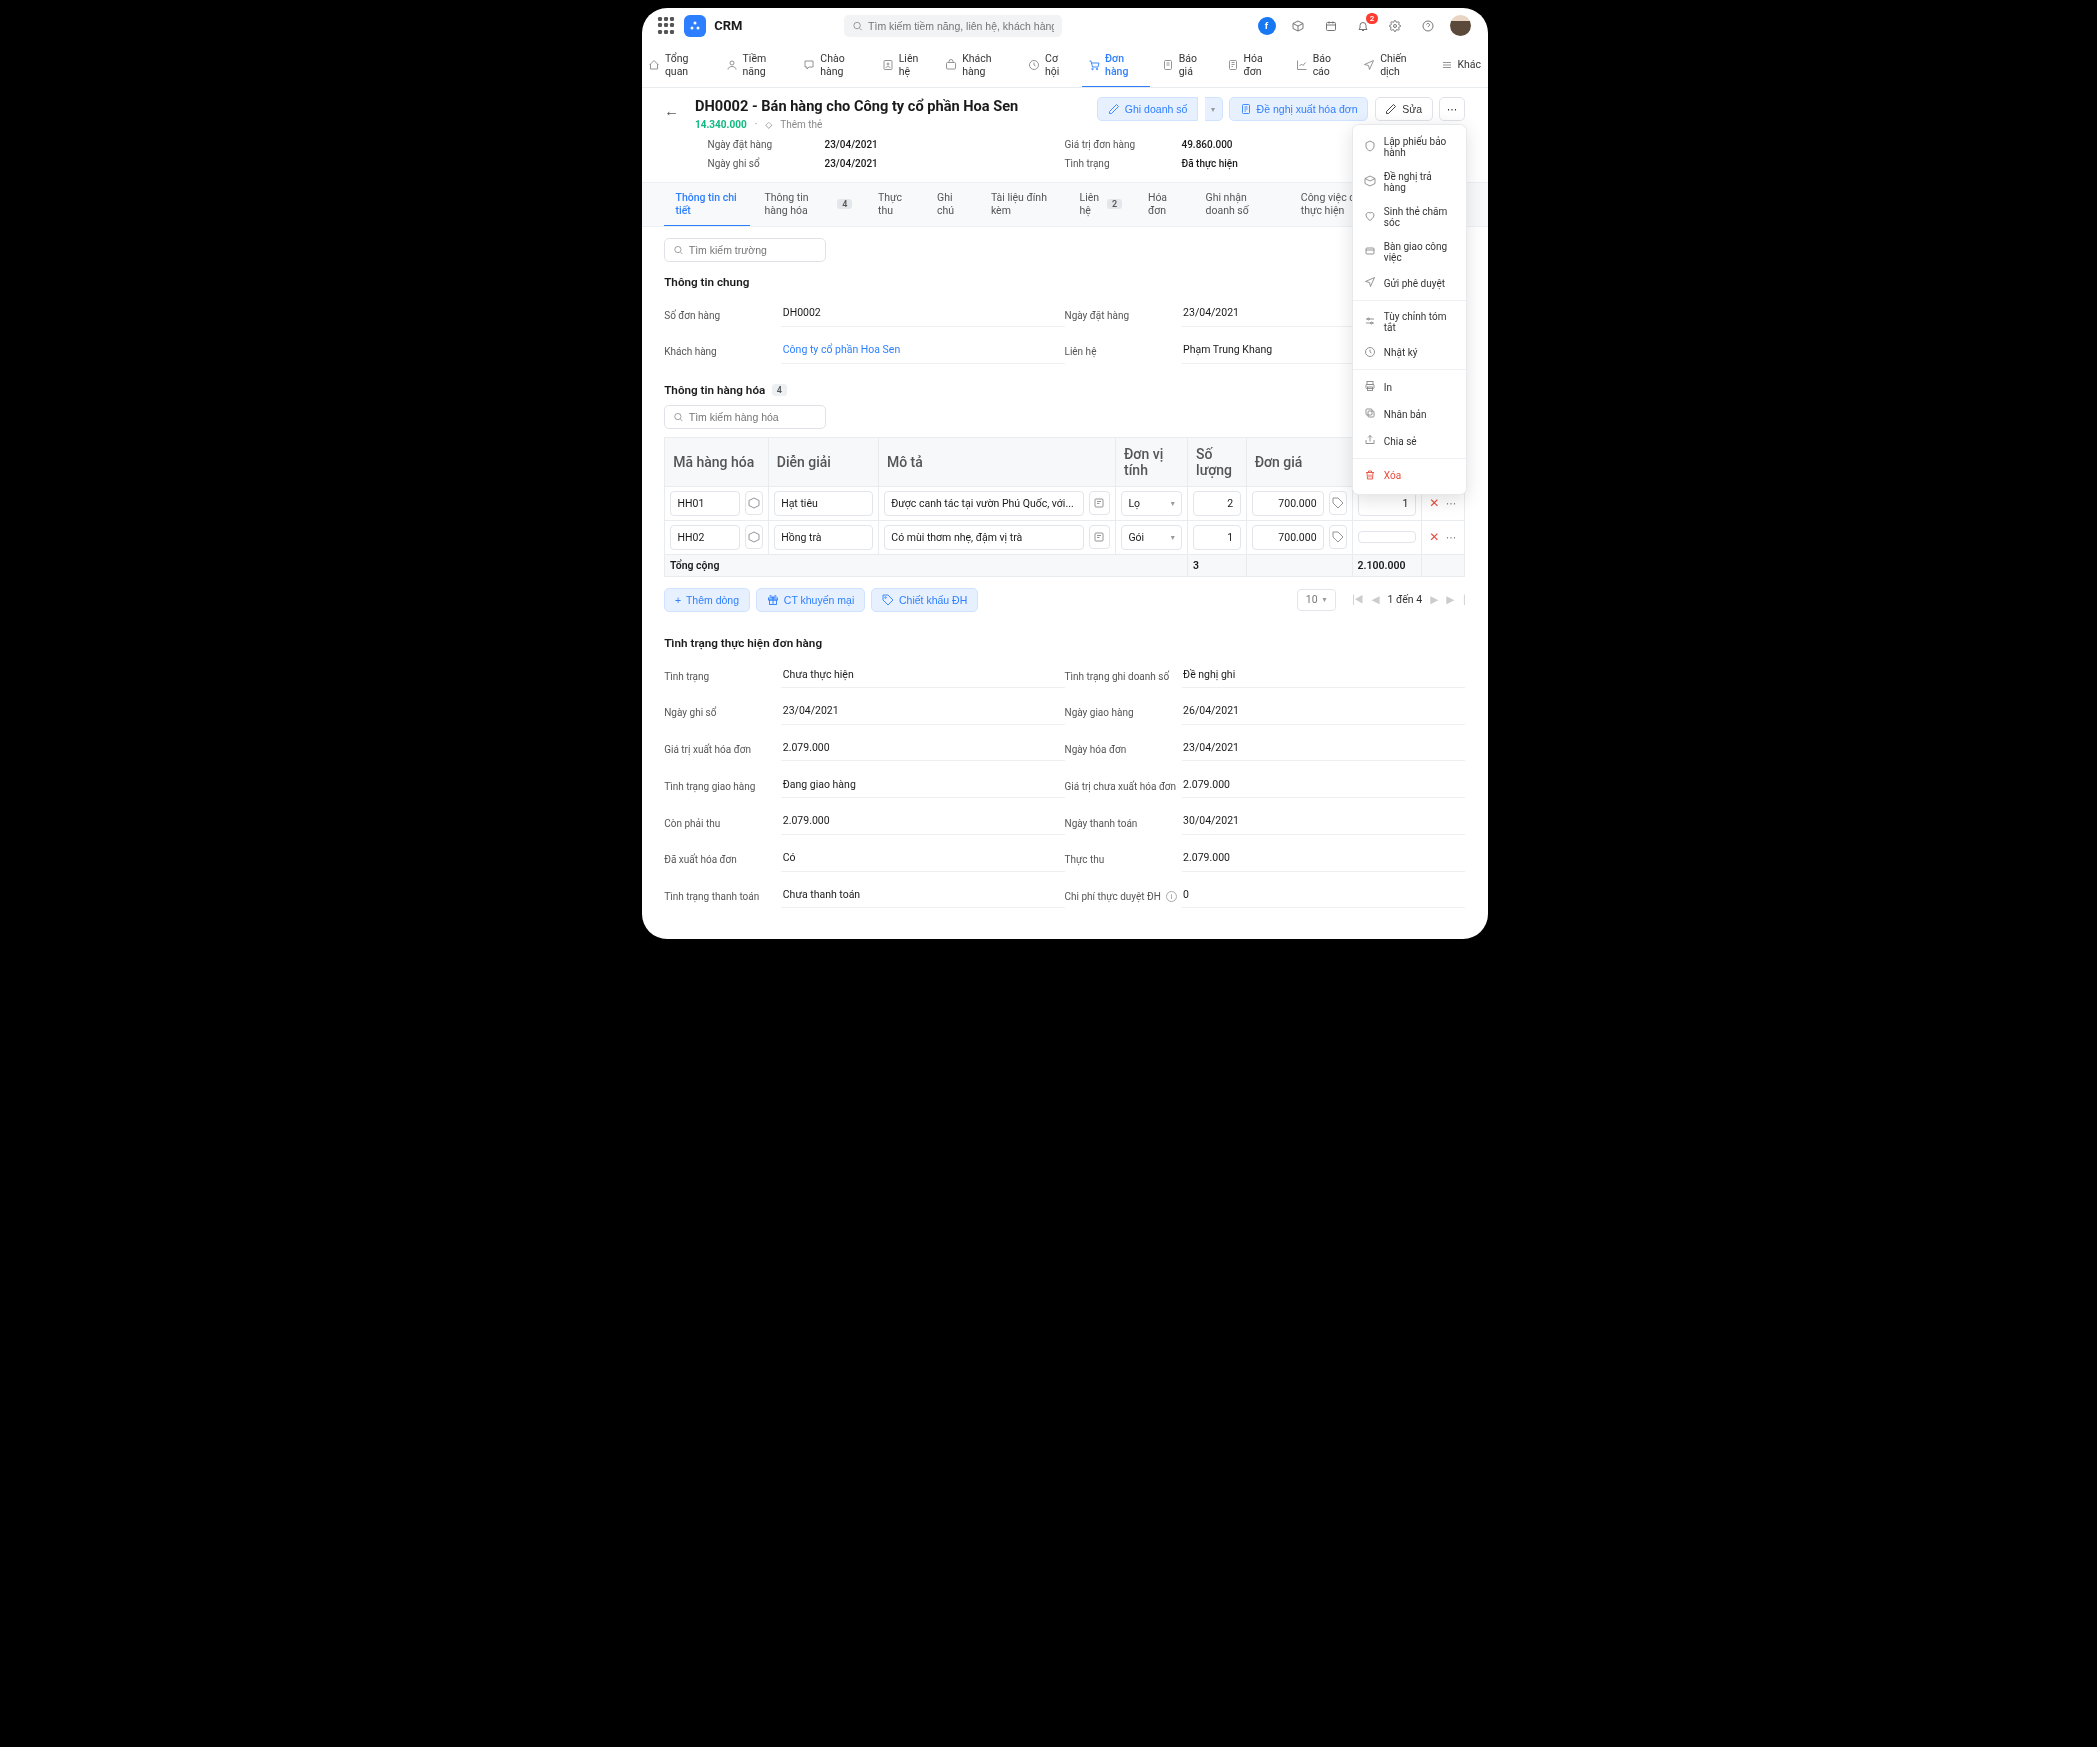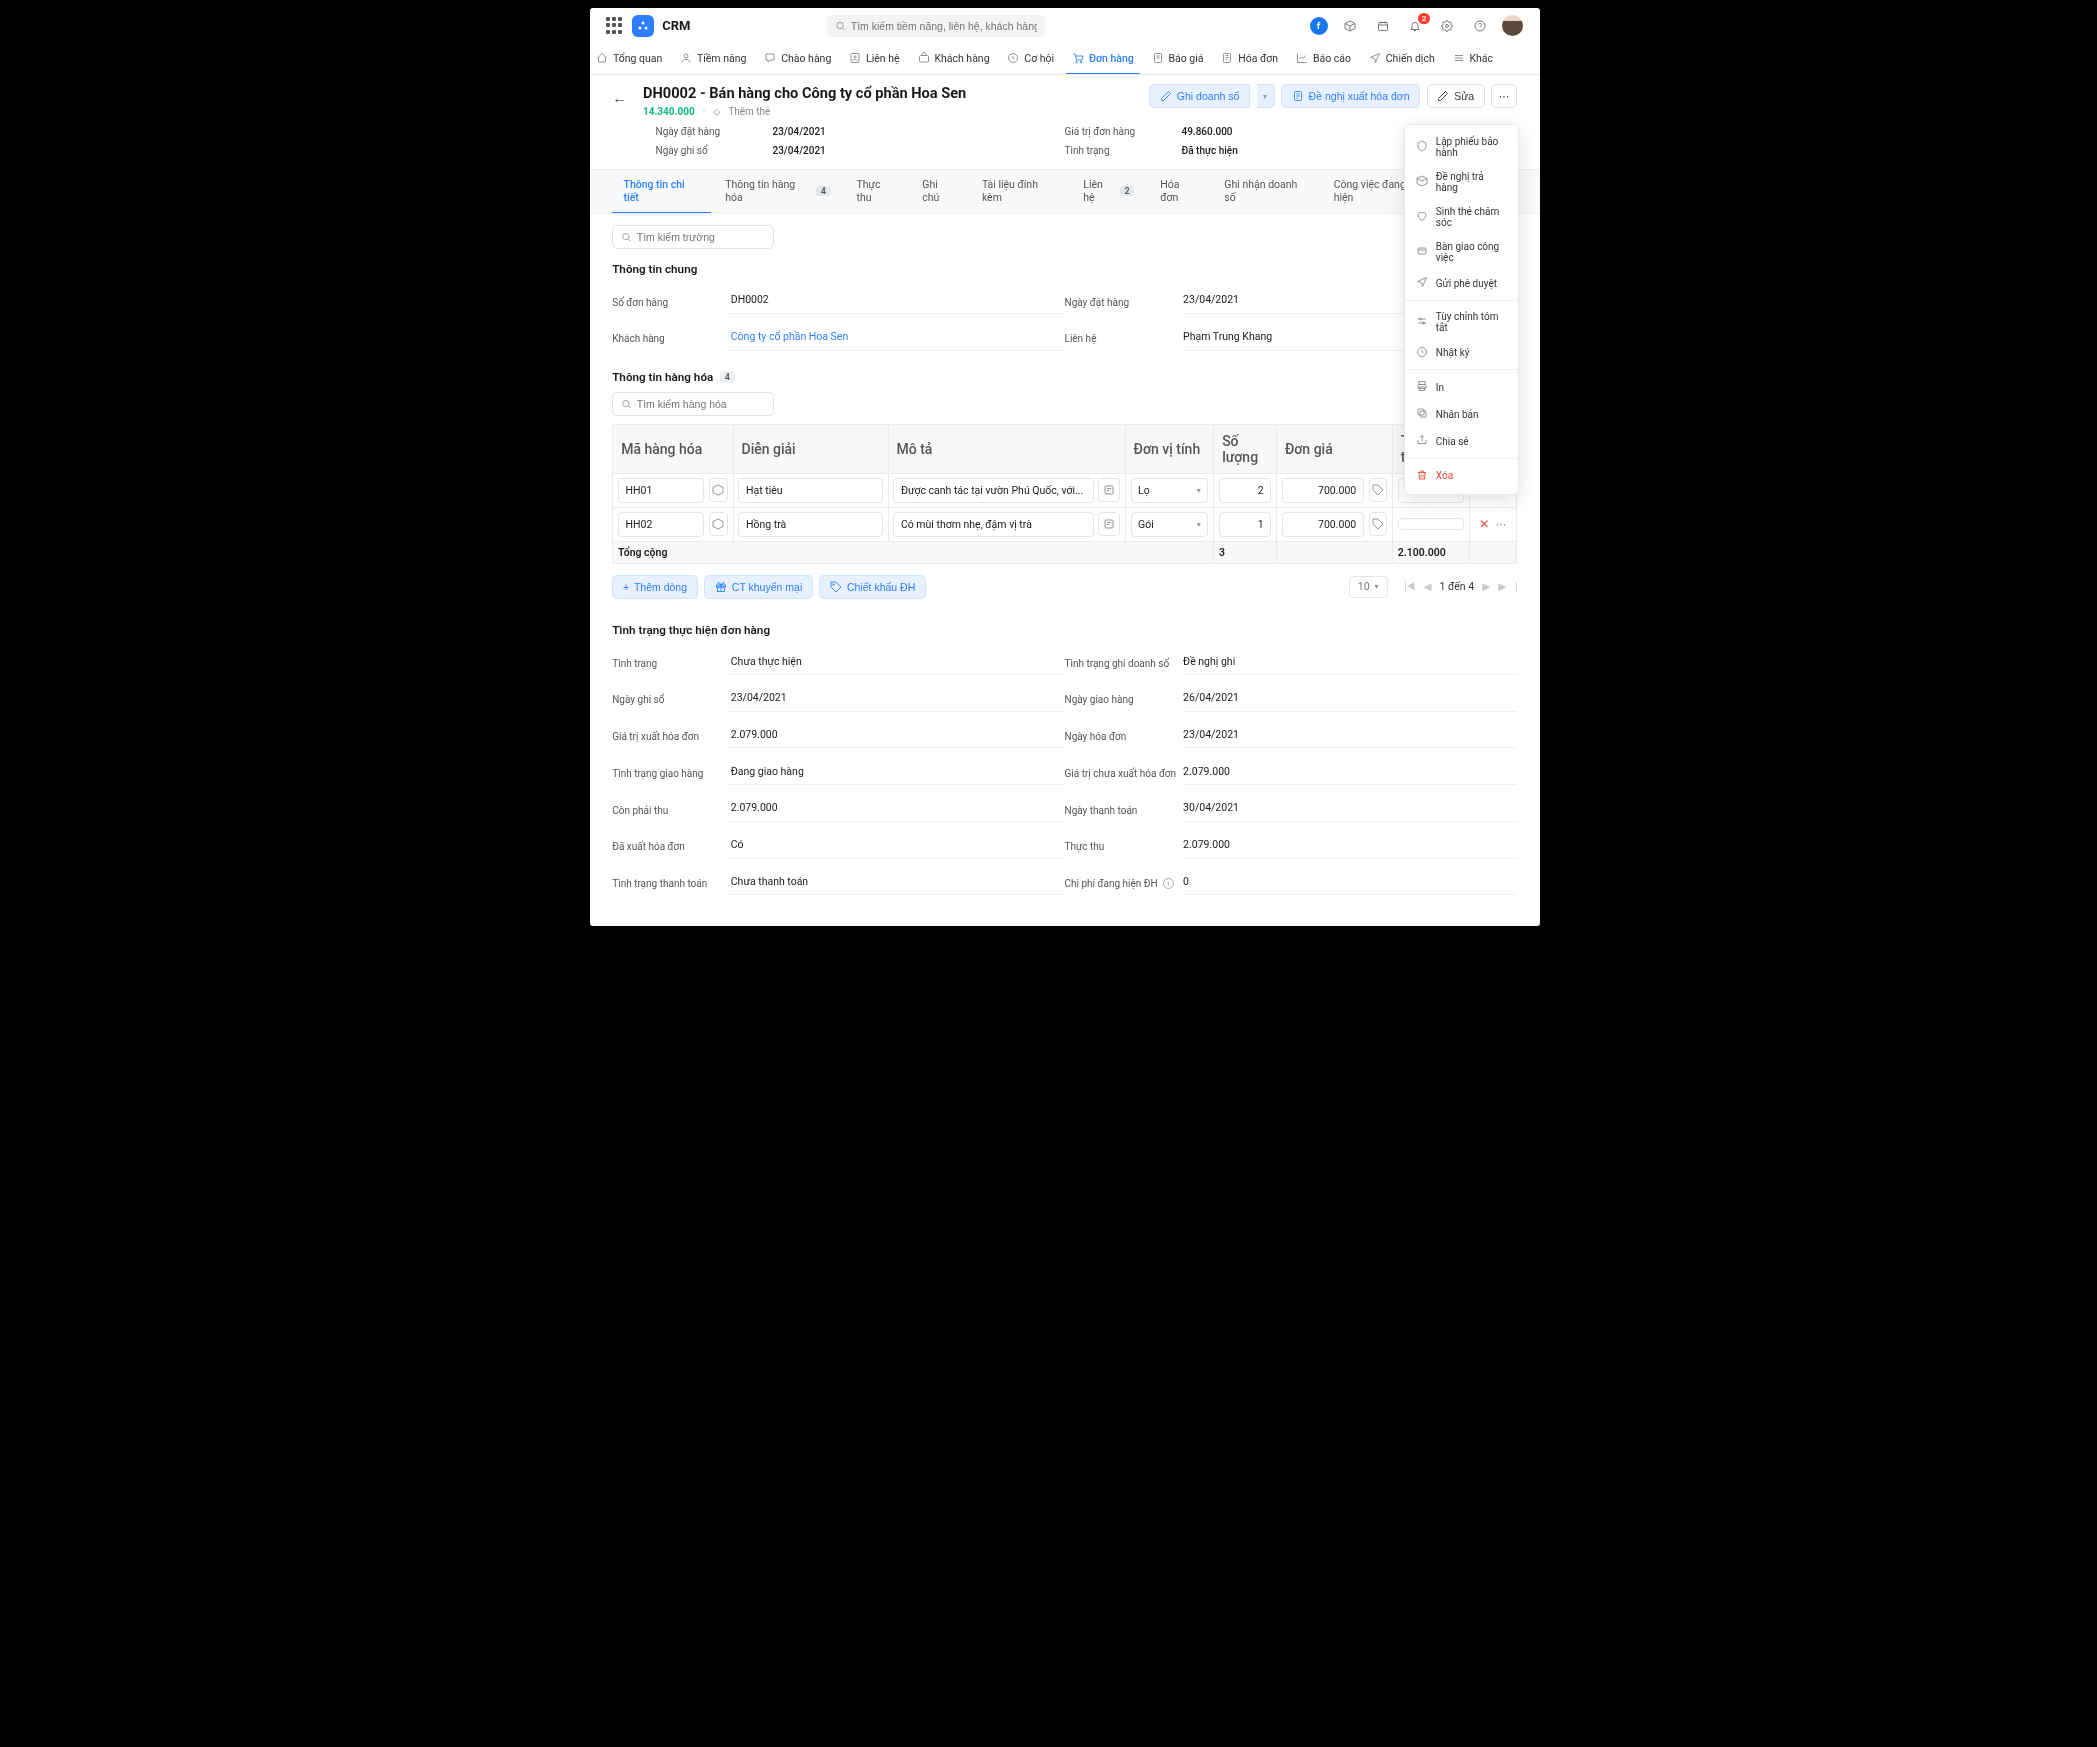--- a/index.html
+++ b/index.html
@@ -1,17 +1,17 @@
 <!DOCTYPE html>
 <html style="font-size:13px"><head>
 <meta charset="utf-8">
 <style>
   *{box-sizing:border-box;margin:0;padding:0;}
   body{font-family:-apple-system,BlinkMacSystemFont,"Segoe UI",Roboto,Arial,sans-serif;font-size:10.5px;color:#1a1a1a;background:#000;display:flex;justify-content:center;padding:8px;}
-  .window{background:#fff;border-radius:3px;width:950px;overflow:hidden;position:relative;margin-left:32px;}
+  .window{background:#fff;border-radius:25px;width:846px;overflow:hidden;position:relative;margin-left:32px;}
   .topbar{display:flex;align-items:center;padding:6.5px 16px;gap:8px;}
   .apps-grid{width:18px;height:18px;display:grid;grid-template-columns:repeat(3,4px);grid-template-rows:repeat(3,4px);gap:2.4px;cursor:pointer;}
   .apps-grid span{background:#555;border-radius:1.2px;}
   .app-logo{width:22.7px;height:22.7px;background:#2d7fff;border-radius:5.7px;display:flex;align-items:center;justify-content:center;color:#fff;font-weight:bold;}
   .app-title{font-weight:700;font-size:13px;}
   .topsearch{flex:0 0 218px;margin-left:auto;margin-right:auto;background:#f1f3f5;border-radius:4.9px;display:flex;align-items:center;padding:4.9px 8px;gap:4.9px;color:#888;}
   .topsearch input{border:none;background:transparent;outline:none;font-size:10.5px;color:#555;width:100%;}
   .tb-icons{display:flex;align-items:center;gap:13px;margin-left:auto;}
   .circ{width:19.4px;height:19.4px;border-radius:50%;display:flex;align-items:center;justify-content:center;color:#666;cursor:pointer;}
   .circ.blue{background:#1877f2;color:#fff;width:18px;height:18px;font-weight:bold;font-size:9.7px;}
@@ -606,21 +606,21 @@
       <div class="kv">
           <label>Thực thu</label>
           <div class="val">2.079.000</div>
         </div>
       <div class="kv">
           <label>Tình trạng thanh toán</label>
           <div class="val">Chưa thanh toán</div>
         </div>
       <div class="kv">
           <label>
-            <span>Chi phí đang hiện ĐH</span>
+            <span>Chi phí thực duyệt ĐH</span>
             <span class="info-ic">i</span>
           </label>
           <div class="val">0</div>
         </div>
     </div>
   </div>
 
   <div class="dropdown" id="dropdown">
       <div class="dd">
         <span class="dd-ic"><svg viewBox="0 0 24 24">

